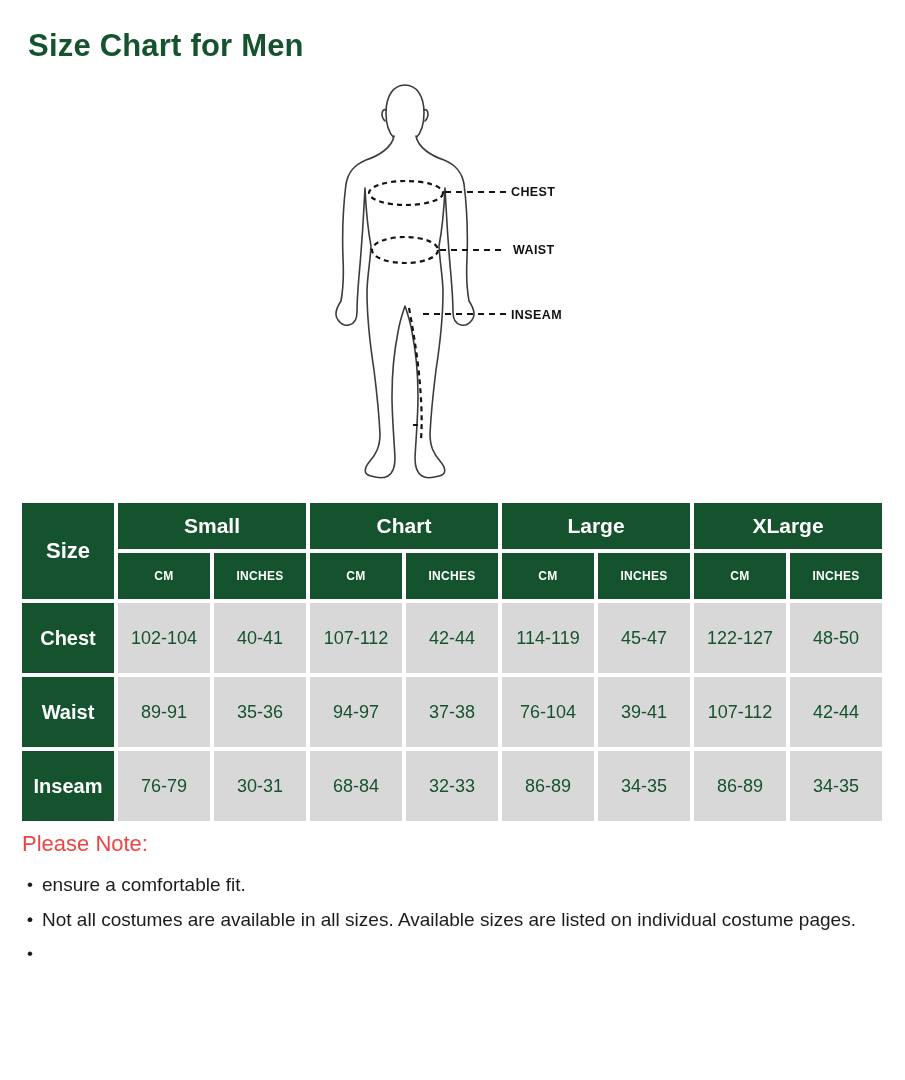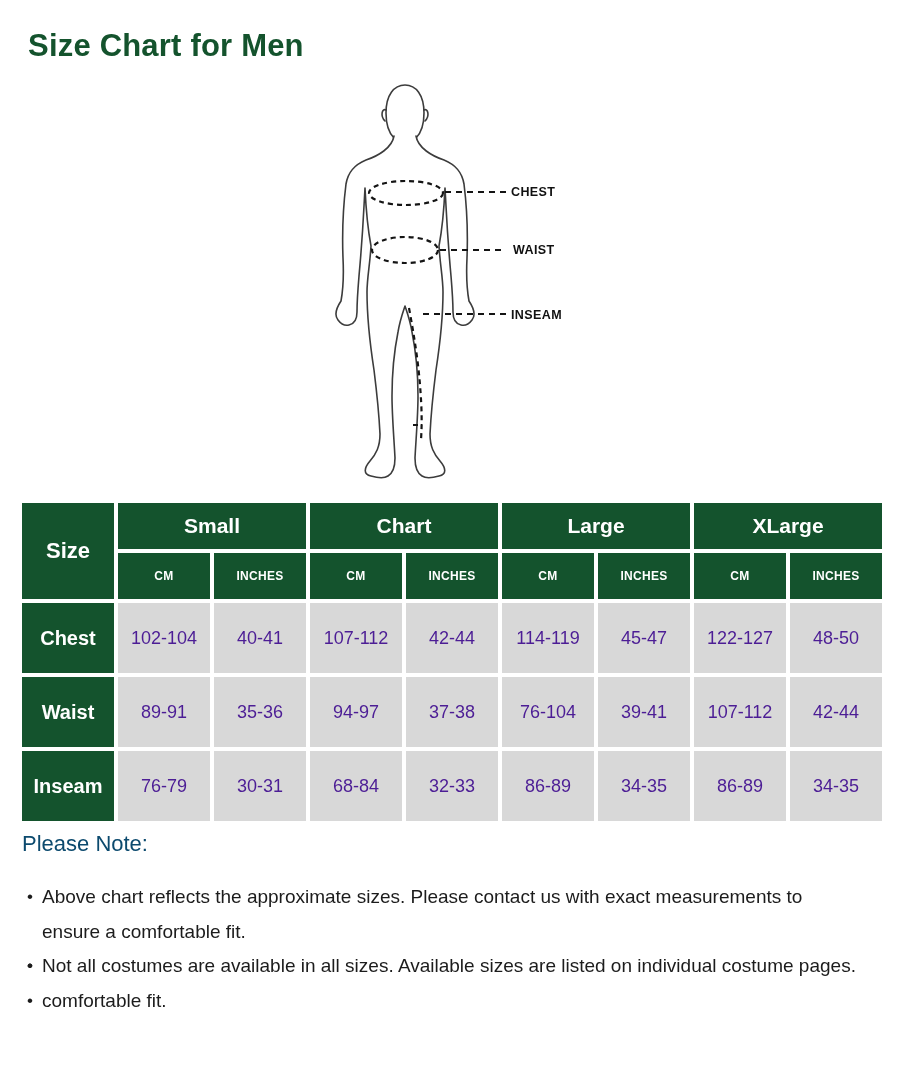--- a/index.html
+++ b/index.html
@@ -32,27 +32,27 @@
   }
   table.size-table td { text-align:center; vertical-align:middle; overflow:hidden; }
   td.hdr {
     background:#14532d; color:#ffffff; font-weight:bold;
   }
   td.corner   { font-size:22px; }
   td.group    { font-size:21px; height:44px; }
   td.unit     { font-size:12px; height:44px; letter-spacing:0.3px; }
   td.rowlabel { font-size:20px; height:68px; }
   td.val {
-    background:#d8d8d8; color:#4c1d95; font-size:18px; height:68px;
+    background:#d8d8d8; color:#14532d; font-size:18px; height:68px;
   }
 
   
   #notes { position:absolute; left:20px; top:831px; width:872px; }
   #notes-heading {
-    font-size:22px; color:#0c4a6e; margin:0 0 23px 2px; font-weight:normal;
+    font-size:22px; color:#ef4444; margin:0 0 11px 2px; font-weight:normal;
   }
   .note-line {
     position:relative; padding-left:22px; line-height:34.5px; font-size:19px; color:#1c1c1c;
   }
   .note-line .bullet {
     position:absolute; left:7px; top:0; font-size:17px; color:#1c1c1c;
   }
 </style>
 </head>
 <body>
@@ -186,36 +186,32 @@
       </tr>
     </tbody>
       </table>
   </div>
 
   <div id="notes">
     <p id="notes-heading">Please Note:</p>
 
     <div class="note-line">
       <span class="bullet">•</span>
-      <span>Above chart reflects the approximate sizes. Please contact us with exact measurements to</span>
     </div>
     <div class="note-line">
       <span>ensure a comfortable fit.</span>
     </div>
 
     <div class="note-line">
       <span class="bullet">•</span>
     </div>
 
     <div class="note-line">
       <span class="bullet">•</span>
       <span>Not all costumes are available in all sizes. Available sizes are listed on individual costume pages.</span>
     </div>
 
     <div class="note-line">
       <span class="bullet">•</span>
     </div>
-    <div class="note-line">
-      <span>comfortable fit.</span>
-    </div>
   </div>
 
 </div>
 
 </body></html>

